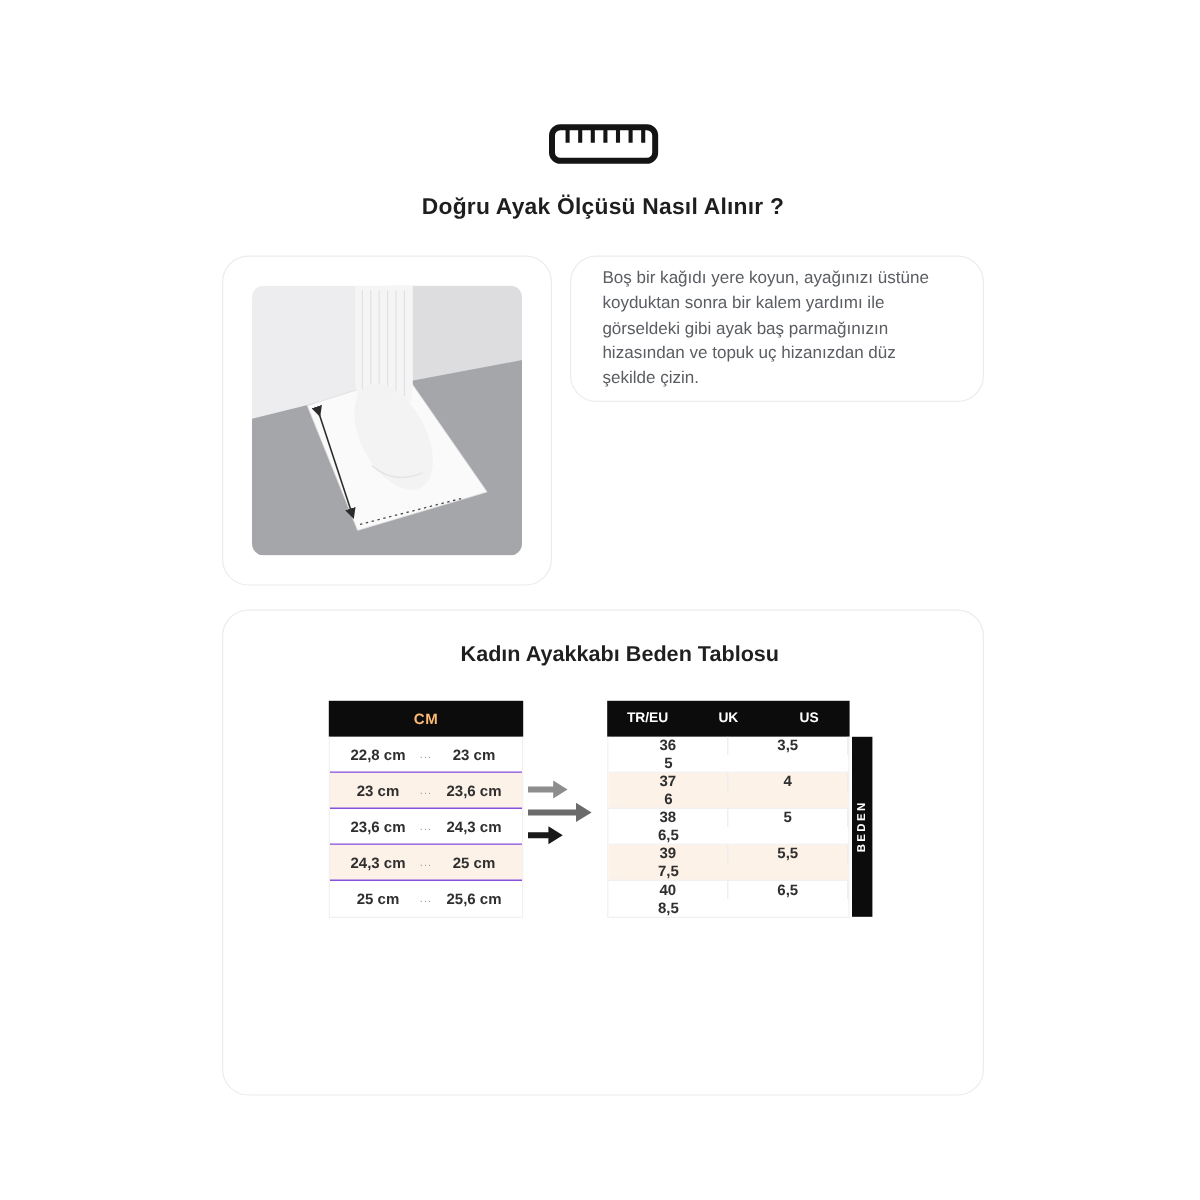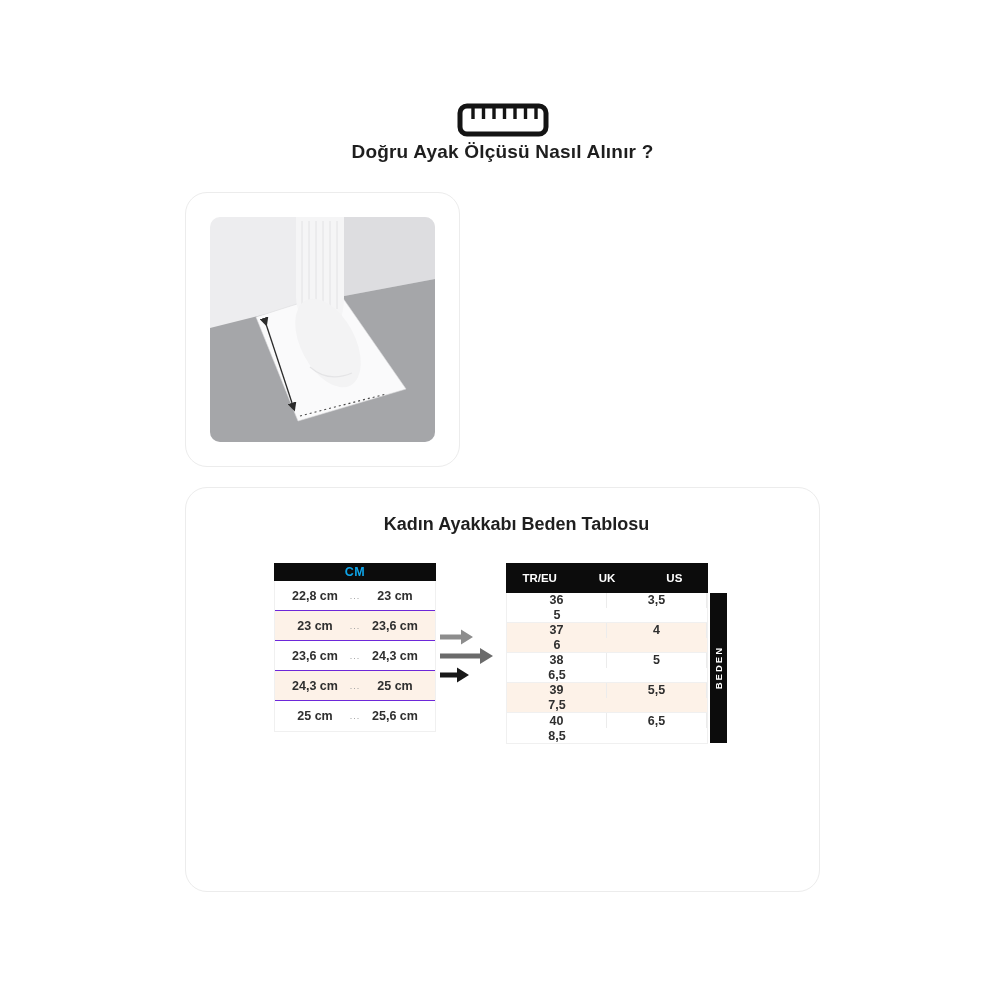--- a/index.html
+++ b/index.html
@@ -5,21 +5,21 @@
   * { margin:0; padding:0; box-sizing:border-box; }
   html,body { width:1000px; height:1000px; background:#ffffff; overflow:hidden;
               font-family:"Liberation Sans", sans-serif; }
   body { position:relative; }
 
   .content { position:absolute; left:185px; top:0; width:635px;
              display:flex; flex-direction:column; align-items:center; }
 
   .ruler-wrap { margin-top:103px; }
 
-  .page-title { font-size:19px; font-weight:700; color:#1e1e1e;
+  .page-title { margin-top:20px; font-size:19px; font-weight:700; color:#1e1e1e;
                 line-height:22px; letter-spacing:0.2px; }
 
   .cards-row { margin-top:29px; width:100%; display:flex; gap:15px; }
 
   .card { background:#fff; border:1px solid #ececec; border-radius:22px;padding-left:28px; }
 
   .photo-card { width:275px; height:275px; flex:0 0 275px; padding:24px; }
   .photo-frame { width:100%; height:100%; border-radius:10px; overflow:hidden; }
 
   .steps-col { flex:1; display:flex; flex-direction:column; gap:11px; }
@@ -27,21 +27,21 @@
                font-size:14.2px; line-height:1.47; color:#5a5d62; }
   .step-card.first { flex:0 0 122px; }
   .step-card.second { flex:1; }
 
   .table-card { margin-top:20px; width:635px; height:405px; position:relative; }
   .table-title { text-align:center; padding-top:26px; font-size:18px;
                  font-weight:700; color:#1f1f1f; }
 
   
   .cm-table { position:absolute; left:88px; top:75px; width:162px; }
-  .tbl-head { height:18px; background:#0c0c0c; color:#0ea5e9; font-size:12.5px;
+  .tbl-head { height:30px; background:#0c0c0c; color:#fdba74; font-size:12.5px;
               font-weight:700; display:flex; align-items:center; justify-content:center;
               letter-spacing:0.5px; }
   .tbl-body { border:1px solid #f0f0f0; border-top:none; background:#fff; }
   .cm-row { height:30px; display:flex; align-items:center; padding:0 8px;
             font-size:12.5px; font-weight:700; color:#2f2f2f;
             border-bottom:1px solid #6d28d9; }
   .cm-row:last-child { border-bottom:none; }
   .row-alt { background:#fdf2e8; }
   .cm-row .v { flex:1; text-align:center; }
   .cm-row .dots { width:16px; text-align:center; color:#9b9b9b; font-size:9px;
@@ -122,20 +122,23 @@
               <polygon points="0,0 7,3.5 0,7" fill="#2b2b2b"></polygon>
             </marker>
           </defs>
           <line x1="56" y1="107" x2="84" y2="192" stroke="#2b2b2b" stroke-width="1.3" marker-start="url(#ah)" marker-end="url(#ah)"></line>
           <line x1="90" y1="199" x2="176" y2="177" stroke="#4a4a4a" stroke-width="1.1" stroke-dasharray="2 3"></line>
         </svg>
       </div>
     </div>
 
     <div class="steps-col">
+      <div class="card step-card first">
+        <span>Boş bir kağıdı yere koyun, ayağınızı üstüne koyduktan sonra bir kalem yardımı ile görseldeki gibi ayak baş parmağınızın hizasından ve topuk uç hizanızdan düz şekilde çizin.</span>
+      </div>
     </div>
   </div>
 
   <div class="card table-card">
     <div class="table-title">Kadın Ayakkabı Beden Tablosu</div>
 
     <div class="cm-table">
       <div class="tbl-head">CM</div>
       <div class="tbl-body">
         <div class="cm-row">

